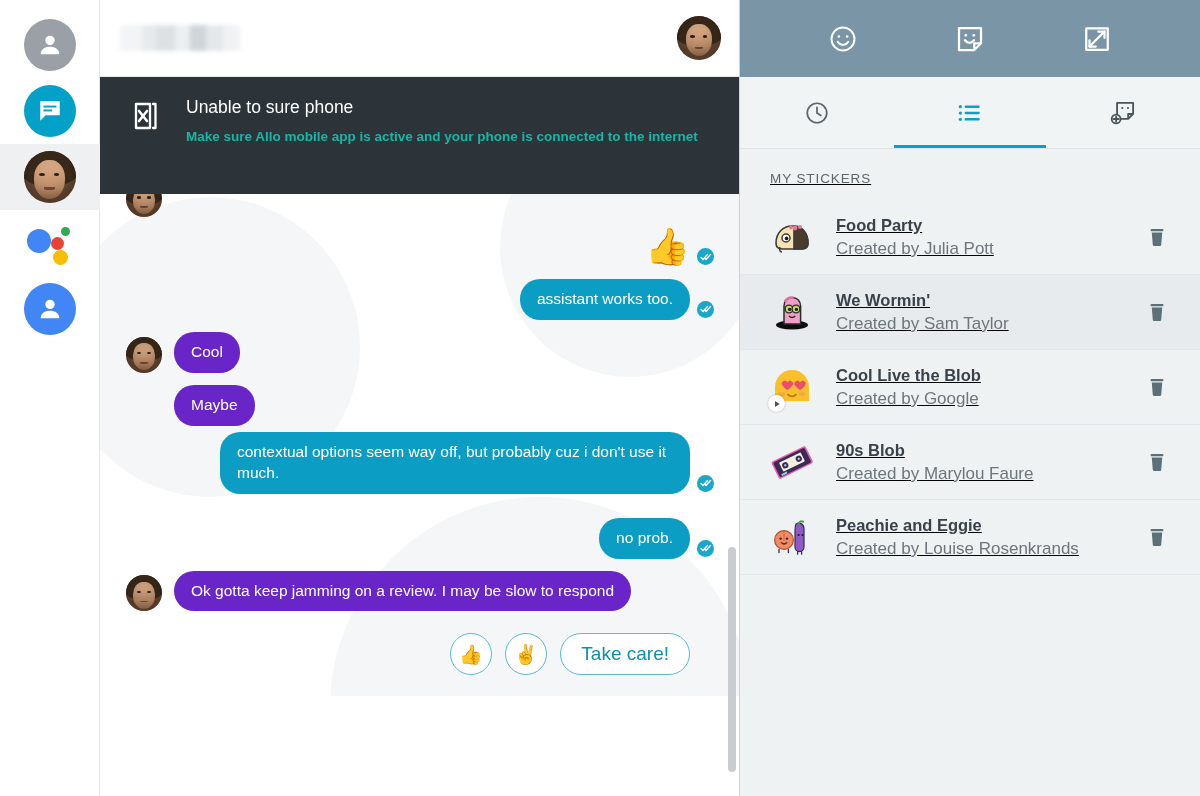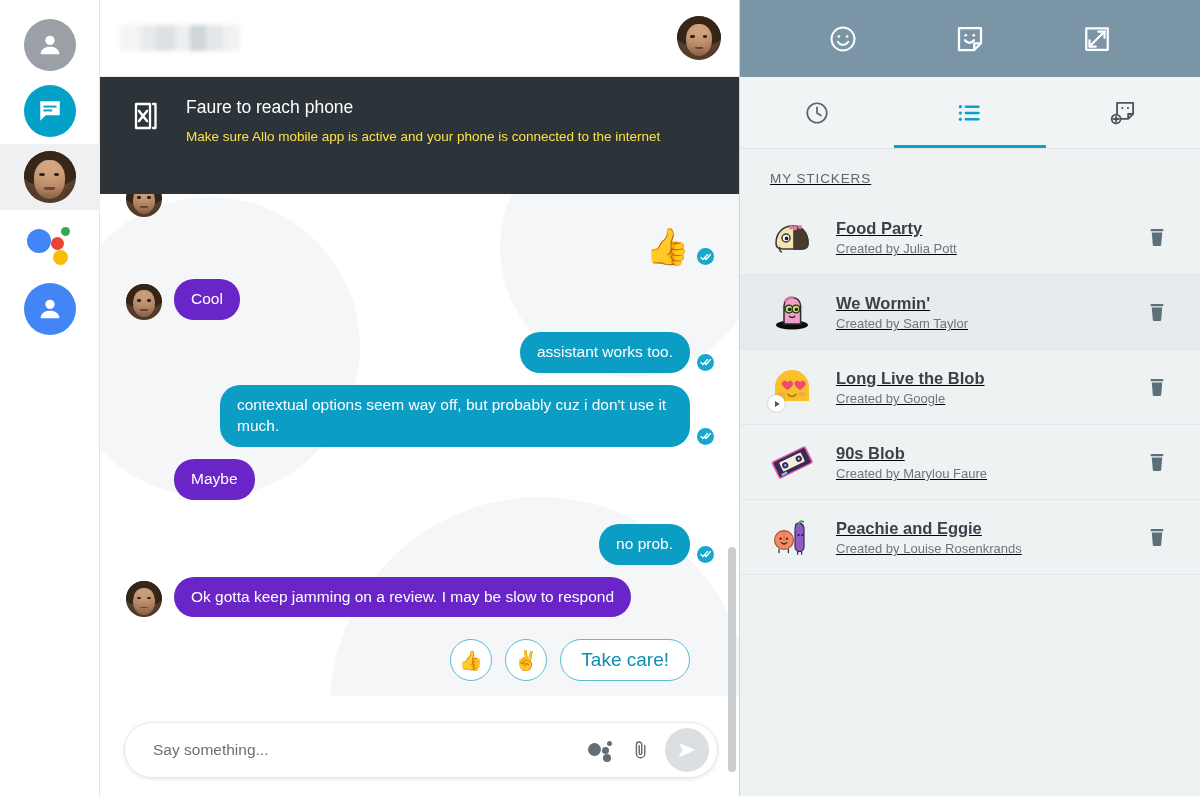--- a/index.html
+++ b/index.html
@@ -94,22 +94,22 @@
   
   .banner {
     position: absolute; top: 77px; left: 0; width: 640px; height: 117px;
     background: #2c3439; color: #ffffff; display: flex; z-index: 6;
     padding: 20px 24px 0 32px;
   }
   .banner-icon { flex: 0 0 46px; padding-top: 4px; }
   .banner-text { padding-left: 8px; }
   .banner-title { font-size: 17.5px; font-weight: 400; color: #fff; line-height: 1.2; }
   .banner-sub {
-    font-size: 13.5px; color: #fde047; line-height: 1.55; margin-top: 9px;
-    max-width: 520px; font-weight: 400;
+    font-size: 13.5px; color: #14b8a6; line-height: 1.55; margin-top: 9px;
+    max-width: 520px; font-weight: 700;
   }
 
   
   .messages {
     position: absolute; top: 77px; left: 0; width: 640px; height: 619px;
     overflow: hidden; padding: 104px 26px 0 26px;
   }
   .bg-blobs { position: absolute; inset: 0; overflow: hidden; pointer-events: none; }
   .bg-blobs span { position: absolute; border-radius: 50%; background: #f4f6f7; display: block; }
   .blob-a { width: 300px; height: 300px; left: -40px; top: 120px; }
@@ -222,21 +222,21 @@
     position: relative; display: flex; align-items: center; justify-content: center;
   }
   .play-badge {
     position: absolute; left: 2px; bottom: 1px; width: 17px; height: 17px;
     background: #fff; border-radius: 50%;
     display: flex; align-items: center; justify-content: center;
     box-shadow: 0 0 2px rgba(0,0,0,.3);
   }
   .sticker-meta { flex: 1; }
   .sticker-name { font-size: 16.5px; font-weight: 700; color: #39424a; line-height: 1.25; }
-  .sticker-author { font-size: 13px; color: #6d767c; margin-top: 3px; }
+  .sticker-author { font-size: 17px; color: #6d767c; margin-top: 3px; }
   .trash-btn { width: 30px; height: 30px; display: flex; align-items: center; justify-content: center; cursor: pointer; }
 </style>
 </head>
 <body>
 
 <div class="app">
 
   <div class="rail">
 
     <div class="rail-item">
@@ -325,57 +325,57 @@
       <div class="row out">
         <div class="emoji-msg">👍</div>
         <div class="tick">
           <svg width="12" height="12" viewBox="0 0 24 24" fill="none" stroke="#ffffff" stroke-width="2.6" stroke-linecap="round" stroke-linejoin="round">
             <path d="M2 13l4 4 9-10"></path>
               <path d="M9 14l3 3 9-10"></path>
           </svg>
         </div>
       </div>
 
+      <div class="row out">
+        <div class="bubble out">assistant works too.</div>
+        <div class="tick">
+          <svg width="12" height="12" viewBox="0 0 24 24" fill="none" stroke="#ffffff" stroke-width="2.6" stroke-linecap="round" stroke-linejoin="round">
+            <path d="M2 13l4 4 9-10"></path>
+              <path d="M9 14l3 3 9-10"></path>
+          </svg>
+        </div>
+      </div>
+
       <div class="row in">
         <div class="av-slot">
           <div class="photo">
               <span class="hair"></span>
               <span class="face"></span>
             <span class="eye l"></span>
               <span class="eye r"></span>
               <span class="mouth"></span>
               <span class="shadow"></span>
             </div>
         </div>
         <div class="bubble in">Cool</div>
       </div>
 
-      <div class="row out">
-        <div class="bubble out">assistant works too.</div>
-        <div class="tick">
-          <svg width="12" height="12" viewBox="0 0 24 24" fill="none" stroke="#ffffff" stroke-width="2.6" stroke-linecap="round" stroke-linejoin="round">
-            <path d="M2 13l4 4 9-10"></path>
-              <path d="M9 14l3 3 9-10"></path>
-          </svg>
-        </div>
+      <div class="row in" style="margin-bottom:6px">
+        <div class="av-slot"></div>
+        <div class="bubble in">Maybe</div>
       </div>
 
       <div class="row out">
         <div class="bubble out" style="max-width:470px">contextual options seem way off, but probably cuz i don't use it much.</div>
         <div class="tick">
           <svg width="12" height="12" viewBox="0 0 24 24" fill="none" stroke="#ffffff" stroke-width="2.6" stroke-linecap="round" stroke-linejoin="round">
             <path d="M2 13l4 4 9-10"></path>
               <path d="M9 14l3 3 9-10"></path>
           </svg>
         </div>
-      </div>
-
-      <div class="row in" style="margin-bottom:6px">
-        <div class="av-slot"></div>
-        <div class="bubble in">Maybe</div>
       </div>
 
       <div class="row out" style="margin-top:24px">
         <div class="bubble out">no prob.</div>
         <div class="tick">
           <svg width="12" height="12" viewBox="0 0 24 24" fill="none" stroke="#ffffff" stroke-width="2.6" stroke-linecap="round" stroke-linejoin="round">
             <path d="M2 13l4 4 9-10"></path>
               <path d="M9 14l3 3 9-10"></path>
           </svg>
         </div>
@@ -408,46 +408,25 @@
 
     <div class="banner">
       <div class="banner-icon">
         <svg width="26" height="30" viewBox="0 0 26 30" fill="none" stroke="#ffffff" stroke-width="2.3" stroke-linecap="round" stroke-linejoin="round">
           <path d="M21 3h2.5v24H21"></path>
           <path d="M4 3h14v24H4z"></path>
           <path d="M7 10l8 10M15 10l-8 10" stroke-width="2.6"></path>
         </svg>
       </div>
       <div class="banner-text">
-        <div class="banner-title">Faure to reach phone</div>
+        <div class="banner-title">Unable to sure phone</div>
         <div class="banner-sub">Make sure Allo mobile app is active and your phone is connected to the internet</div>
       </div>
     </div>
 
-    <div class="composer">
-      <input class="composer-input" type="text" placeholder="Say something..." style="">
-      <div class="comp-btn">
-        <div class="ad-mono">
-            <i class="adm1"></i>
-            <i class="adm2"></i>
-            <i class="adm3"></i>
-            <i class="adm4"></i>
-          </div>
-      </div>
-      <div class="comp-btn">
-        <svg width="20" height="22" viewBox="0 0 24 24" fill="none" stroke="#5f6b70" stroke-width="1.7" stroke-linecap="round">
-          <path d="M16.5 6.5v9.9a5 5 0 01-10 0V5.6a3.2 3.2 0 016.4 0v10.2a1.5 1.5 0 01-3 0V6.9"></path>
-        </svg>
-      </div>
-      <div class="send-btn">
-        <svg width="22" height="22" viewBox="0 0 24 24" fill="#ffffff">
-          <path d="M3 4l18 8-18 8 4-8z"></path>
-        </svg>
-      </div>
-    </div>
   </div>
 
   <div class="panel">
 
     <div class="panel-topbar">
       <div class="tb-icon">
         <svg width="30" height="30" viewBox="0 0 24 24" fill="none" stroke="#ffffff" stroke-width="1.6">
           <circle cx="12" cy="12" r="9.2"></circle>
           <circle cx="8.7" cy="10" r="1.05" fill="#ffffff" stroke="none"></circle>
           <circle cx="15.3" cy="10" r="1.05" fill="#ffffff" stroke="none"></circle>
@@ -565,21 +544,21 @@
             <ellipse cx="34" cy="31" rx="3.4" ry="2.1" fill="#f1935b" opacity=".55"></ellipse>
             <path d="M20 31.5c2.4 2.3 5.6 2.3 8 0" stroke="#c07f10" stroke-width="1.8" fill="none" stroke-linecap="round"></path>
           </svg>
           <div class="play-badge">
             <svg width="8" height="8" viewBox="0 0 12 12" fill="#4a5458">
                 <path d="M3 1.5l7 4.5-7 4.5z"></path>
               </svg>
           </div>
         </div>
         <div class="sticker-meta">
-          <div class="sticker-name">Long Live the Blob</div>
+          <div class="sticker-name">Cool Live the Blob</div>
           <div class="sticker-author">Created by Google</div>
         </div>
         <div class="trash-btn">
           <svg width="22" height="22" viewBox="0 0 24 24" fill="#5b7078">
             <rect x="5" y="3.2" width="14" height="2.4" rx="1"></rect>
             <path d="M6.3 7h11.4l-1.1 13.4a1.4 1.4 0 01-1.4 1.3H8.8a1.4 1.4 0 01-1.4-1.3z"></path>
           </svg>
         </div>
       </div>
 

